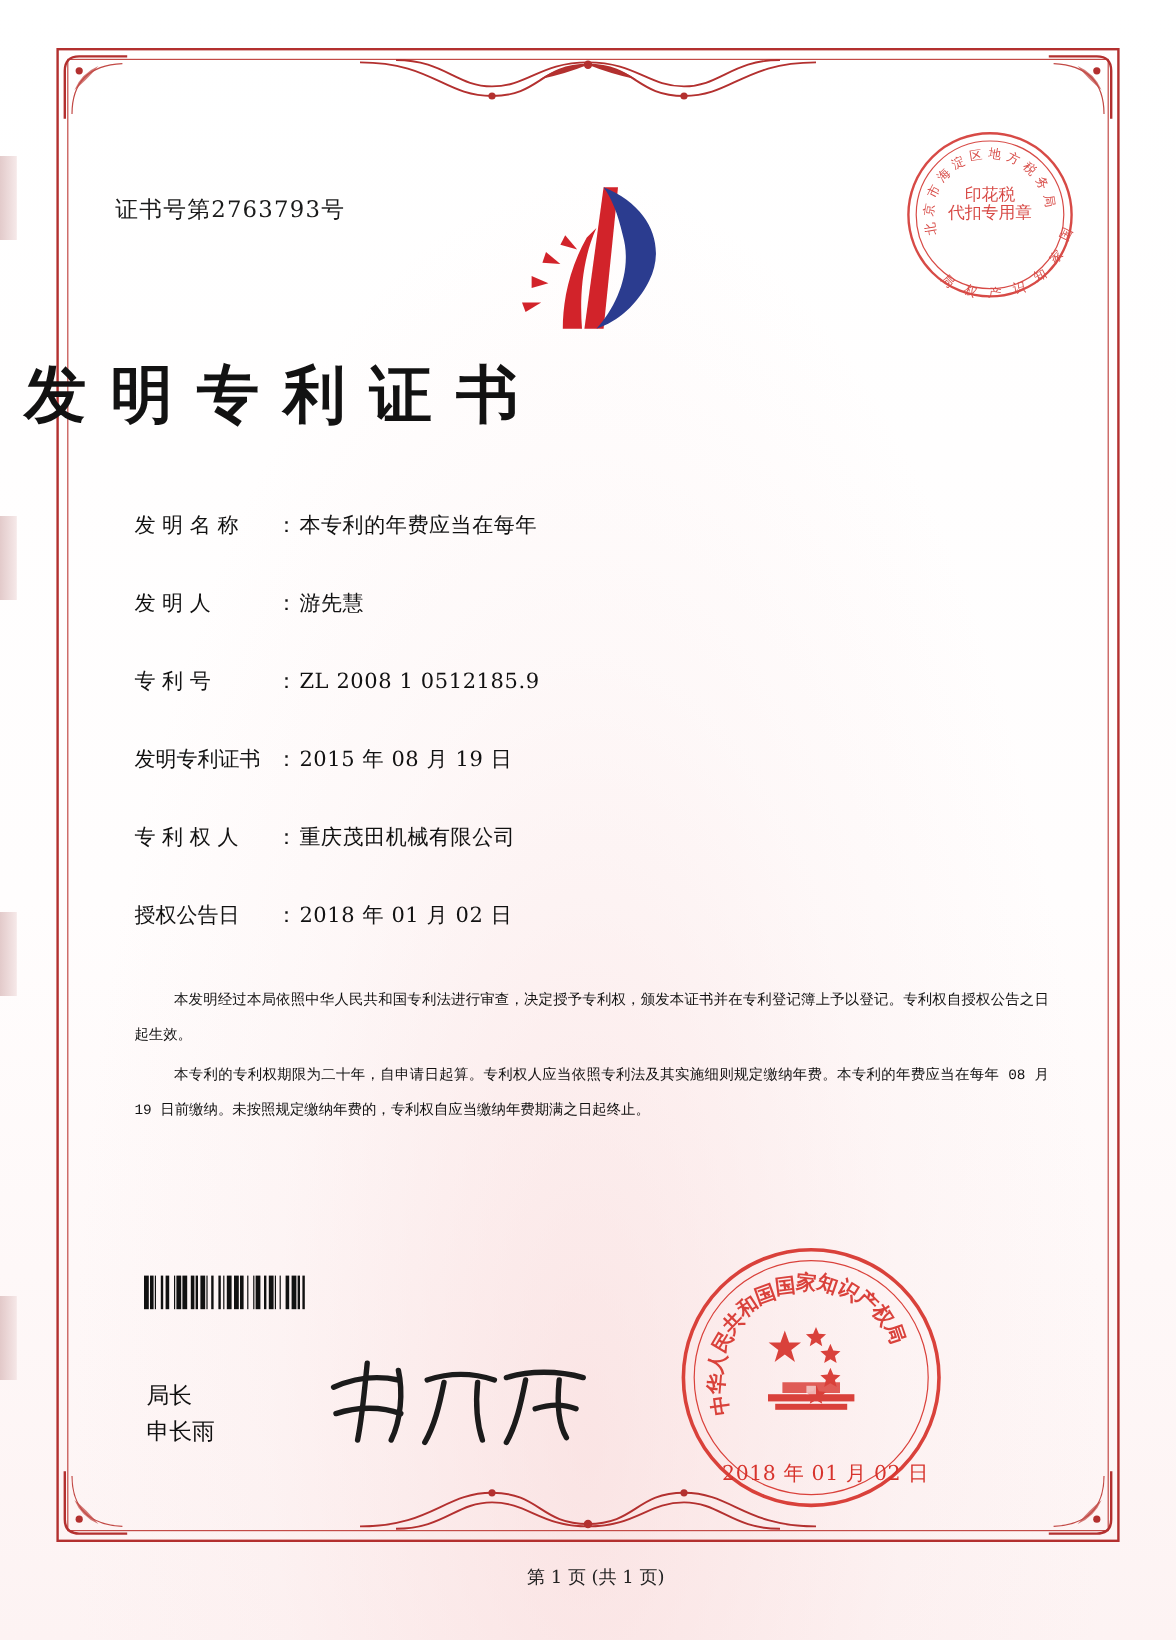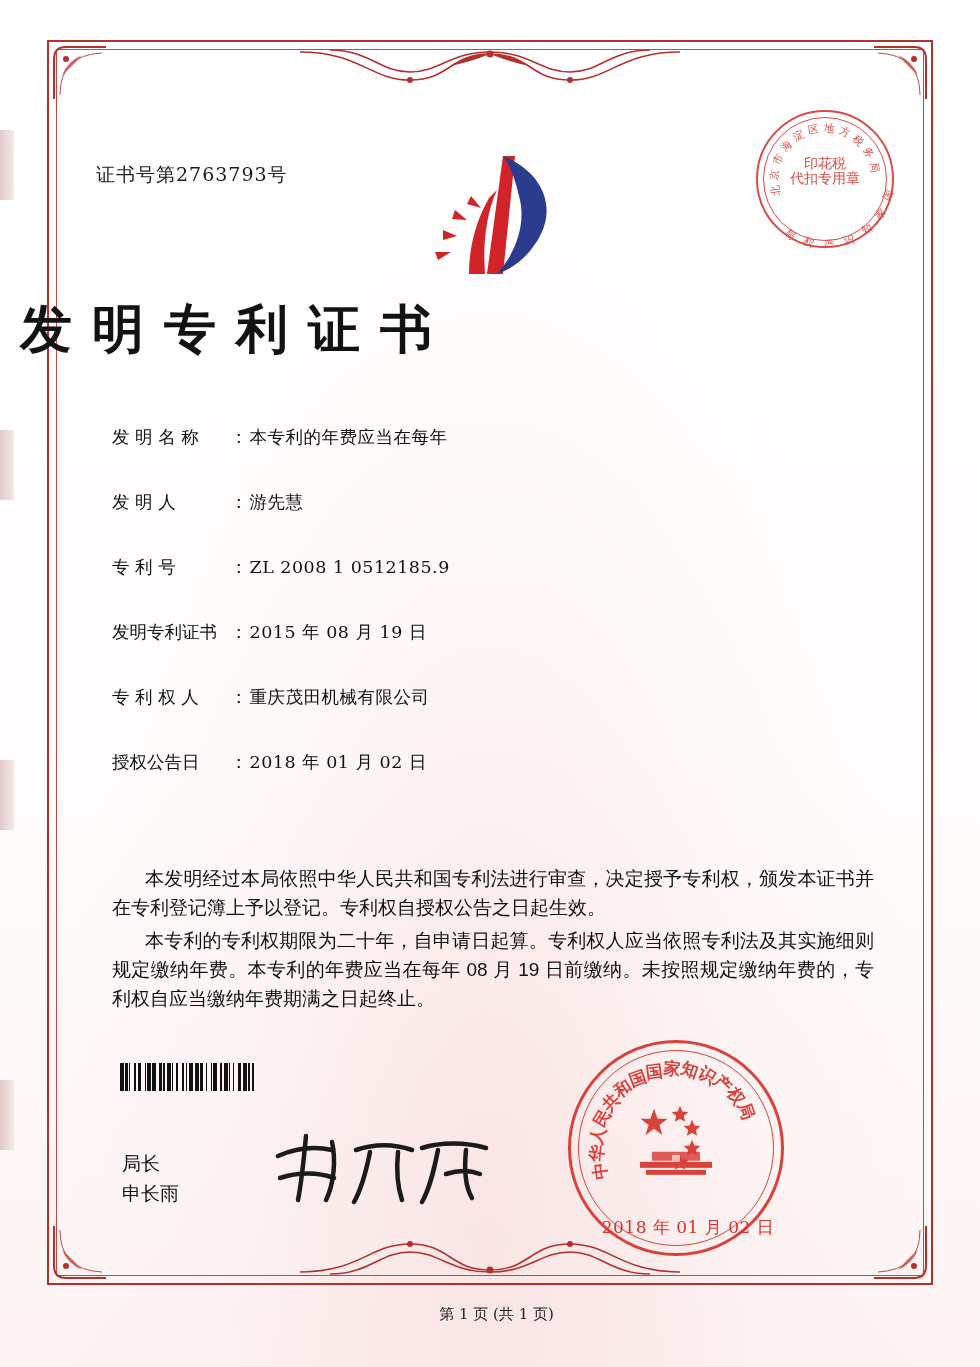--- a/index.html
+++ b/index.html
@@ -162,26 +162,25 @@
   }
   .field-value {
     letter-spacing: .5px;
   }
 
   
   .body-text {
     position: absolute;
     left: 112px; top: 820px;
     width: 762px;
-    font-family: Liberation Sans, sans-serif;
-    font-size: 19px;
+    font-family: Liberation Mono, monospace;
+    font-size: 12px;
     line-height: 29px;
     color: #111;
     text-align: justify;
-    margin-top: 44px;
   }
   .body-text p {
     margin: 0 0 4px 0;
     text-indent: 33px;
   }
 
   
   .barcode {
     position: absolute;
     left: 120px; top: 1063px;

